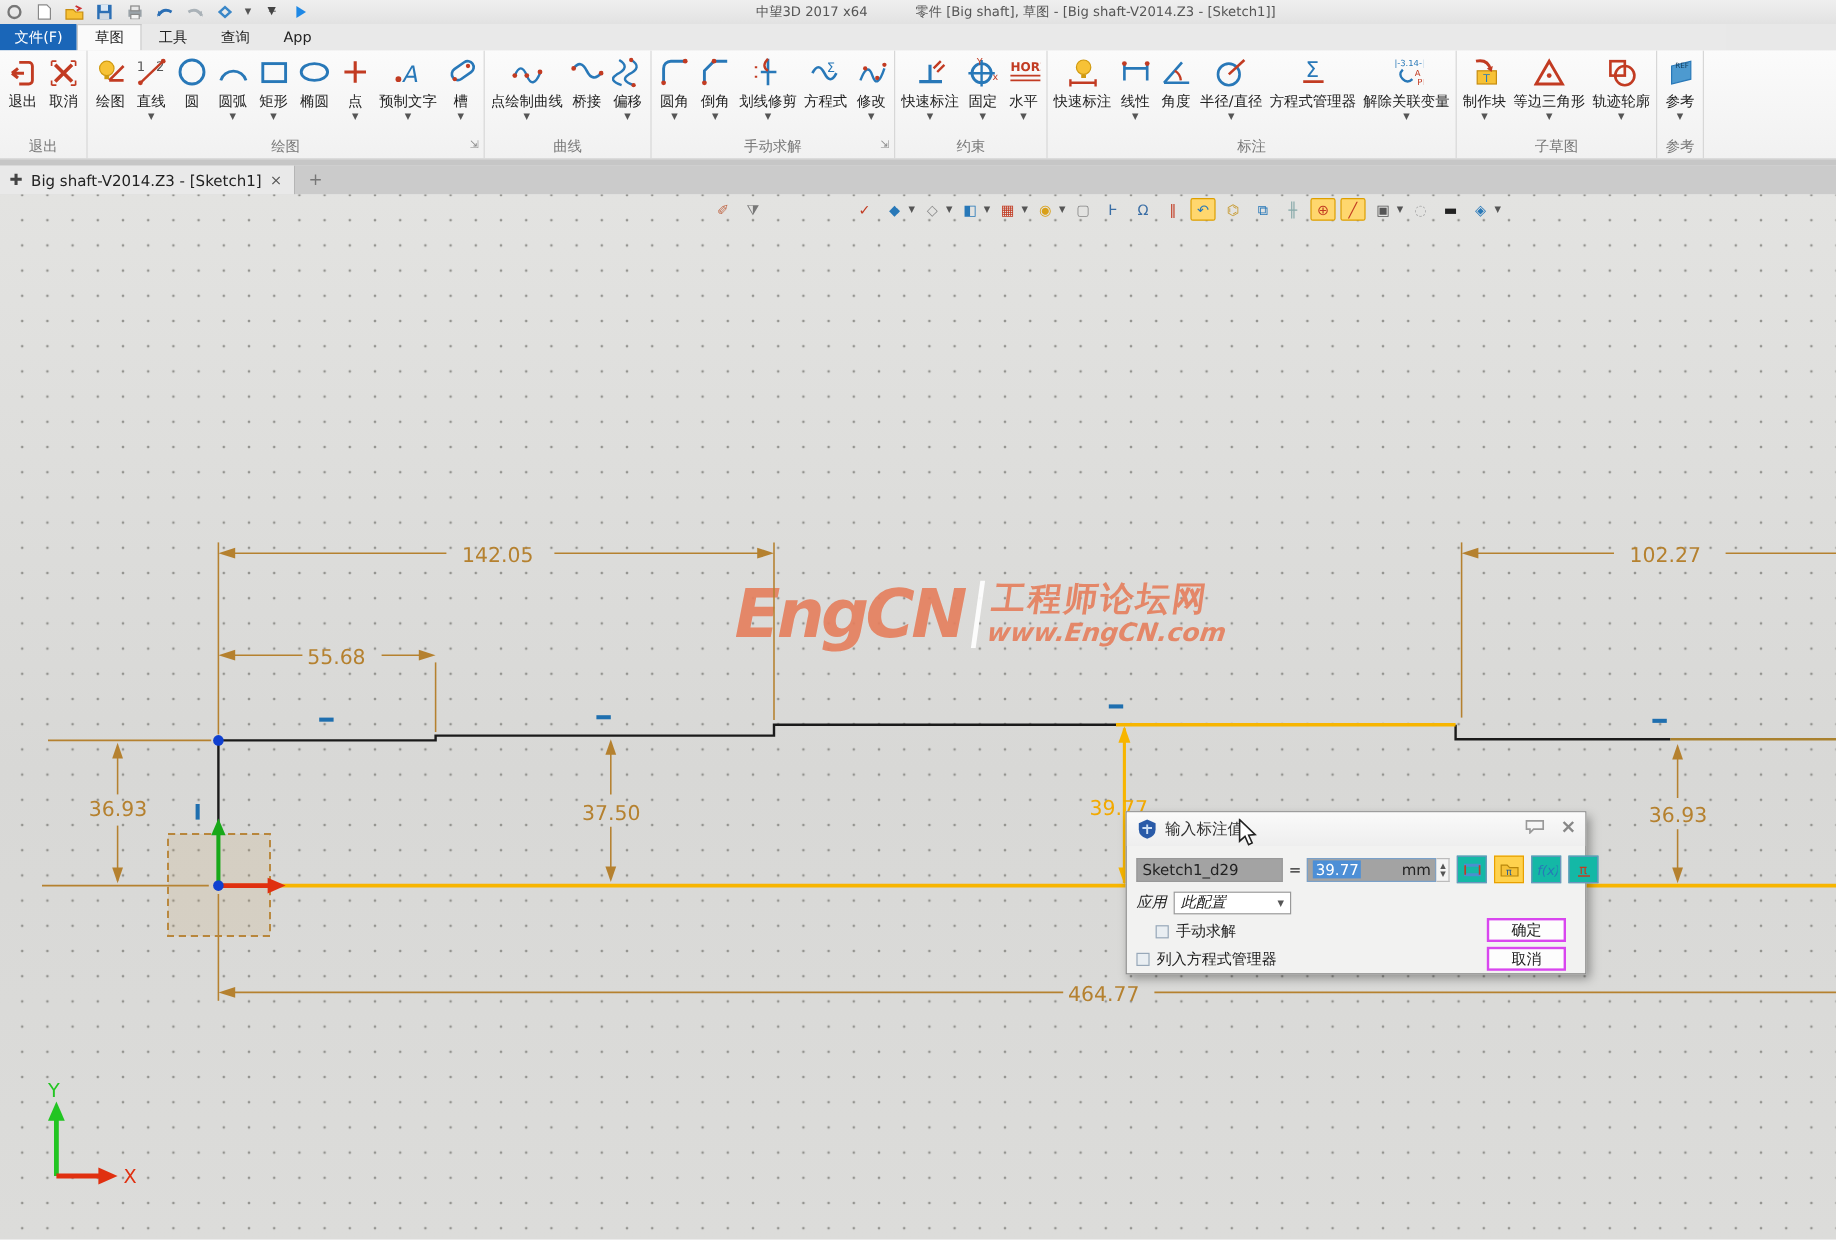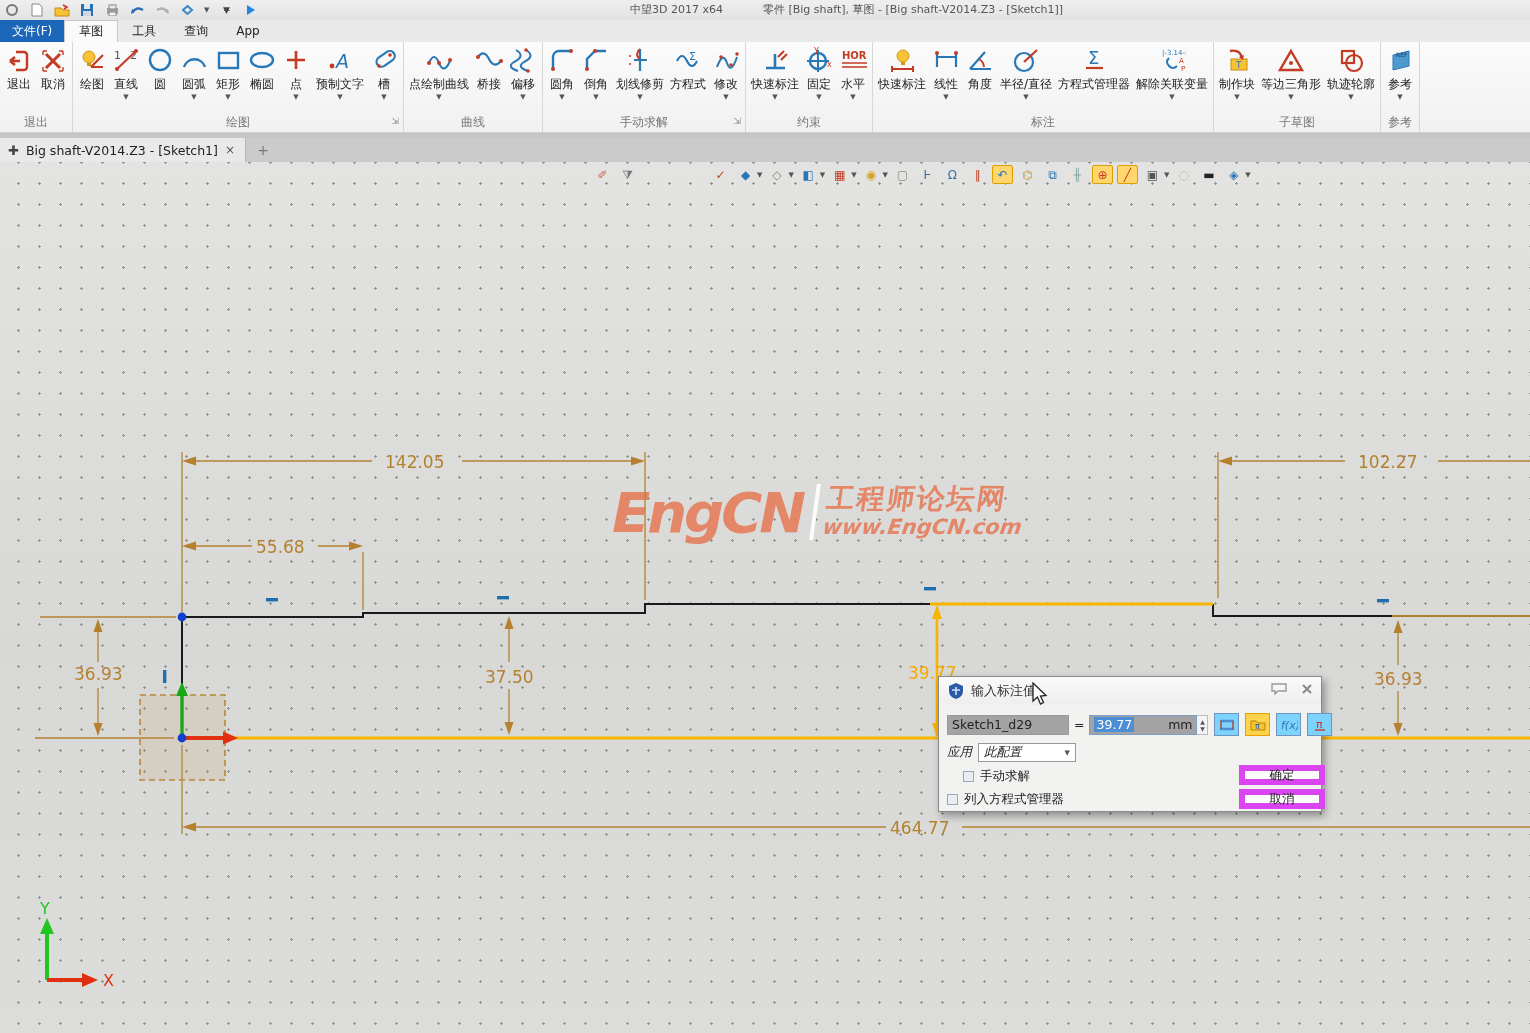--- a/index.html
+++ b/index.html
@@ -78,26 +78,26 @@
   .dlg-title { position:absolute; left:0; top:0; width:100%; height:28px; display:flex; align-items:center;
     padding:0 8px; background:linear-gradient(#fafafa,#eeeeee); }
   .dlg-title-text { margin-left:6px; font-size:13px; color:#333; }
   .dlg-tools { position:absolute; right:8px; top:6px; display:flex; gap:14px; color:#888; font-size:12px; }
   .drow { position:absolute; display:flex; align-items:center; }
   .dinput { background:#a3a3a3; border:1px solid #999; height:20px; display:flex; align-items:center; padding:0 4px; }
   .dval { border:1px solid #7aa0c8; }
   .selected { background:#4d8fd6; color:#fff; padding:0 2px; }
   .spin { width:11px; height:20px; display:flex; flex-direction:column; align-items:center; justify-content:center;
     font-size:6px; color:#555; line-height:7px; border:1px solid #bbb; border-left:none; background:#f4f4f4; }
-  .dico { width:25px; height:23px; border:1px solid #6f94bd; background:#7dd3fc; display:flex; align-items:center;
+  .dico { width:25px; height:23px; border:1px solid #6f94bd; background:#14b8a6; display:flex; align-items:center;
     justify-content:center; margin-left:6px; }
   .dico.hl { background:#ffd24d; border:1px solid #e8a000; }
   .ddrop { background:#fff; border:1px solid #999; height:19px; display:flex; align-items:center; gap:10px; padding:0 5px; }
   .chk { width:11px; height:11px; border:1px solid #98a8b8; background:#e9eef2; margin-right:6px; }
-  .dbtn { width:86px; height:20px; background:#fdfdfd; border:6px solid #d946ef; display:flex; align-items:center;
+  .dbtn { width:66px; height:20px; background:#fdfdfd; border:2px solid #d946ef; display:flex; align-items:center;
     justify-content:center; }
   .cursor { position:absolute; left:1030px; top:682px; }
 </style>
 </head>
 <body>
 
 <div class="app">
 
   <div class="titlebar">
     <div class="qat">

